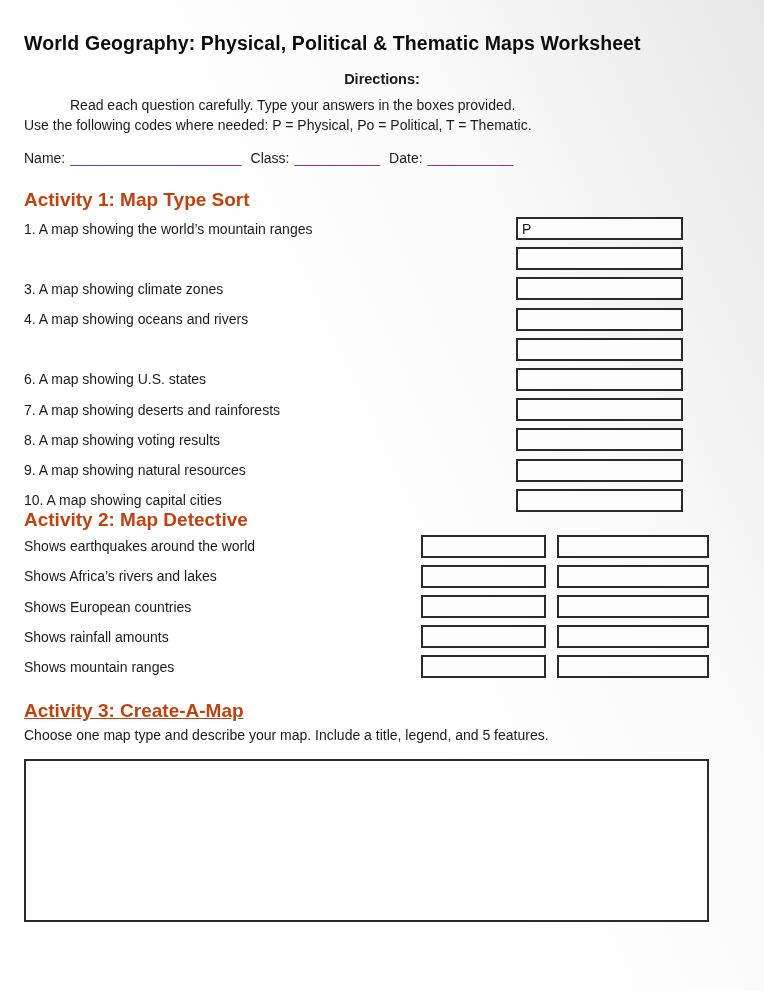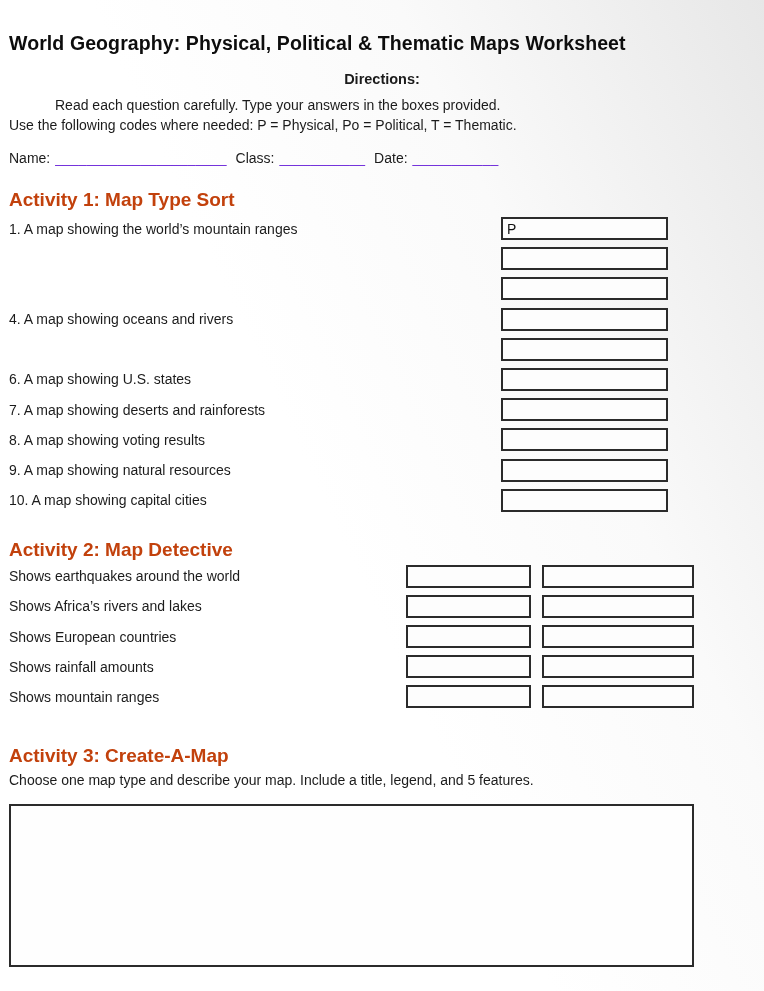--- a/index.html
+++ b/index.html
@@ -3,21 +3,21 @@
 <meta charset="utf-8">
 <style>
   * { margin: 0; padding: 0; box-sizing: border-box; }
   html, body { width: 764px; height: 991px; }
   body {
     font-family: "Liberation Sans", sans-serif;
     color: #1b1b1b;
     background: linear-gradient(65deg, #ffffff 45%, #fafafa 70%, #e7e7e7 100%);
     overflow: hidden;
   }
-  .sheet { padding: 0 9px; width: 764px; }
+  .sheet { padding: 0 24px; width: 764px; }
 
   .page-title {
     margin-top: 33px;
     font-size: 19.5px;
     font-weight: bold;
     line-height: 20px;
     color: #0d0d0d;
     letter-spacing: 0.1px;
   }
   .directions-label {
@@ -35,22 +35,22 @@
   .name-line .blank { letter-spacing: 0; margin-right: 9px; color: #6d28d9; }
   .name-line .blank:last-child { margin-right: 0; }
 
   .section-heading {
     font-size: 19px;
     font-weight: bold;
     line-height: 15px;
     color: #c2410c;
   }
   .a1-heading { margin-top: 26px; }
-  .a2-heading { margin-top: 30px; }
-  .a3-heading { margin-top: 40px; }
+  .a2-heading { }
+  .a3-heading { margin-top: 25px; text-decoration: underline; }
 
   .a1-rows { margin-top: 10px; }
   .a2-sub  { margin-top: 10px; font-size: 14px; line-height: 16px; }
   .a2-rows { margin-top: 8px; }
   .a3-sub  { margin-top: 9px;  font-size: 14px; line-height: 16px; }
 
   .q-row {
     position: relative;
     height: 23px;
     margin-bottom: 7.2px;
@@ -112,20 +112,21 @@
 
   <div class="a1-rows">
     <div class="q-row">
       <span class="q-label">1. A map showing the world’s mountain ranges</span>
       <input class="answer-box a1-box" type="text" value="P" style="">
     </div>
     <div class="q-row">
       <input class="answer-box a1-box" type="text" value="" style="">
     </div>
     <div class="q-row">
+      <span class="q-label">3. A map showing climate zones</span>
       <input class="answer-box a1-box" type="text" value="" style="">
     </div>
     <div class="q-row">
       <span class="q-label">4. A map showing oceans and rivers</span>
       <input class="answer-box a1-box" type="text" value="" style="">
     </div>
     <div class="q-row">
       <input class="answer-box a1-box" type="text" value="" style="">
     </div>
     <div class="q-row">

